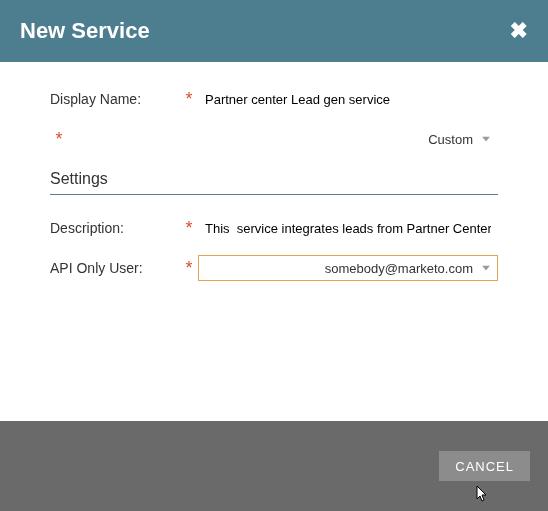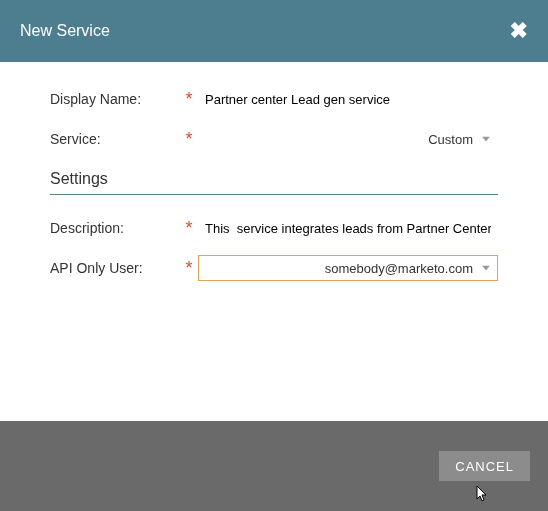--- a/index.html
+++ b/index.html
@@ -23,22 +23,22 @@
     }
     .header {
       background: #4d7e8f;
       color: #fff;
       padding: 18px 20px;
       display: flex;
       justify-content: space-between;
       align-items: center;
     }
     .header-title {
-      font-size: 16px;
-      font-weight: normal;
+      font-size: 22px;
+      font-weight: bold;
     }
     .close-icon {
       font-size: 22px;
       font-weight: bold;
       cursor: pointer;
       color: #fff;
     }
     .body {
       flex: 1;
       padding: 28px 50px 20px 50px;
@@ -154,21 +154,20 @@
 
   <div class="body">
 
     <div class="form-row">
       <div class="form-label">Display Name:</div>
       <div class="required">*</div>
       <input type="text" class="text-input" value="Partner center Lead gen service" style="">
     </div>
 
     <div class="form-row">
-      <div class="form-label">Service:</div>
       <div class="required">*</div>
       <div class="select-wrap">
         <div class="select-input">
           <span>Custom</span>
         </div>
         <span class="select-arrow">
           <svg width="8" height="5" viewBox="0 0 8 5">
               <path d="M0 0 L8 0 L4 5 Z" fill="#999"></path>
             </svg>
         </span>

